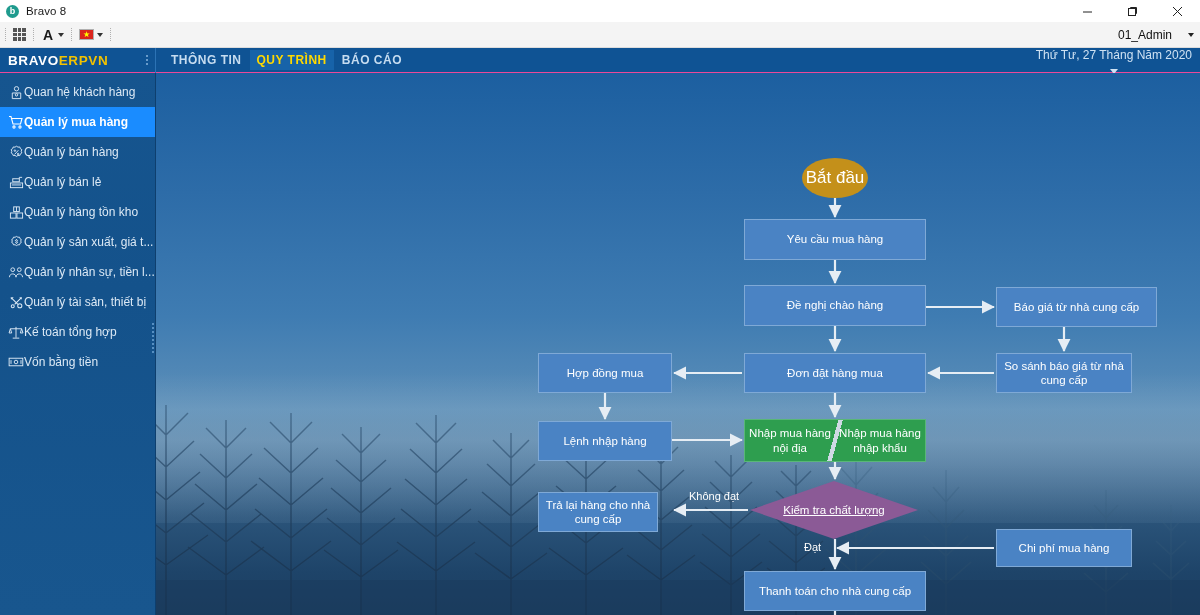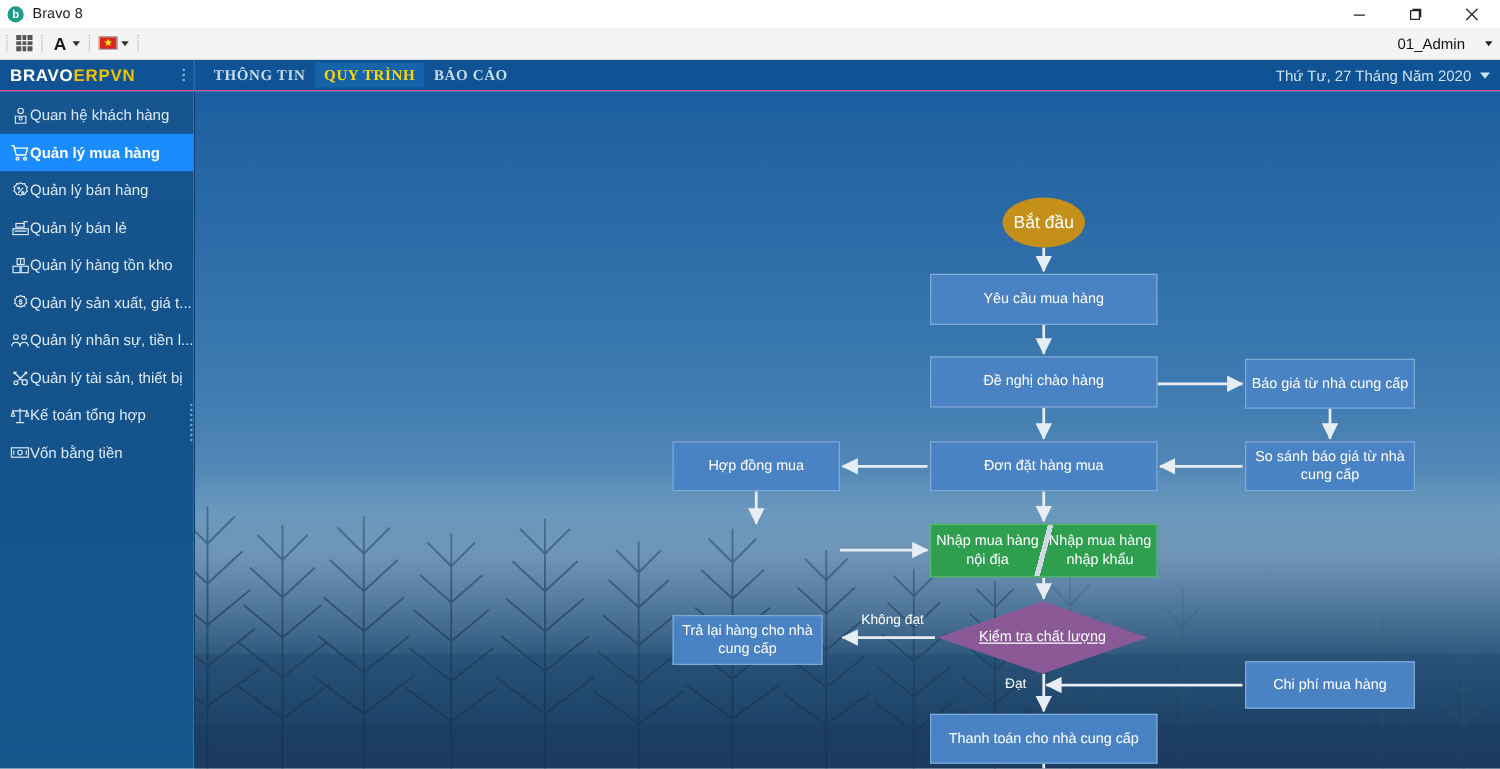--- a/index.html
+++ b/index.html
@@ -94,31 +94,31 @@
     font-size: 13.5px; font-weight: bold; letter-spacing: .6px;
   }
   .brand .b1 { color: #ffffff; }
   .brand .b2 { color: #f2c200; }
   .kebab {
     display: flex; flex-direction: column; gap: 2px;
     margin-left: 6px;
   }
   .kebab i { width: 2px; height: 2px; background: #8ab4de; border-radius: 50%; }
   .nav-sep { width: 1px; height: 25px; background: #2c73b5; margin-left: 7px; }
-  .nav-tabs { display: flex; align-items: center; margin-left: 8px; gap: 1px; font-family: Liberation Serif, serif; }
+  .nav-tabs { display: flex; align-items: center; margin-left: 8px; gap: 1px; }
   .nav-tab {
     font-size: 12px; font-weight: bold; letter-spacing: .5px;
     color: #c6dcf0; padding: 4px 7px; line-height: 1;
     cursor: pointer;
   }
   .nav-tab.active { color: #ffd900; background: #1763a9; }
   .nav-date {
     position: absolute; right: 8px; top: 0; height: 25px;
     display: flex; align-items: center; gap: 7px;
-    font-size: 12px; color: #cfe2f3;
+    font-size: 12px; color: #cfe2f3; flex-direction: column;
   }
   .nav-date .dcaret {
     width: 0; height: 0;
     border-left: 4px solid transparent; border-right: 4px solid transparent;
     border-top: 5px solid #cfe2f3;
   }
 
   
   .workspace { display: flex; width: 1200px; height: 542px; }
 
@@ -194,21 +194,21 @@
     line-height: 1.25;
     cursor: pointer;
   }
   .node.box {
     background: #4a83c4;
     border: 1px solid #7fa9d6;
   }
   .node.term {
     background: #c4901a;
     border-radius: 50%;
-    font-size: 14px;
+    font-size: 17px;
     text-align: center;
   }
   .node.green {
     background: #2e9e4f;
     border: 1px solid #59b777;
     padding: 0; overflow: hidden;
   }
   .green-half {
     flex: 1 1 50%; height: 100%;
     display: flex; align-items: center; justify-content: center;
@@ -569,36 +569,39 @@
       </div>
 
       <div class="node box" style="left:588px; top:212px; width:182px; height:41px;">
         <span>Đề nghị chào hàng</span>
       </div>
 
       <div class="node box" style="left:588px; top:146px; width:182px; height:41px;">
         <span>Yêu cầu mua hàng</span>
       </div>
 
-      <div class="node box" style="left:840px; top:214px; width:136px; height:40px;">
+      <div class="node box" style="left:840px; top:214px; width:161px; height:40px;">
         <span>Báo giá từ nhà cung cấp</span>
       </div>
 
       <div class="node box" style="left:840px; top:280px; width:136px; height:40px; padding:0 6px;">
         <span>So sánh báo giá từ nhà cung cấp</span>
       </div>
 
       <div class="node box" style="left:588px; top:280px; width:182px; height:40px;">
         <span>Đơn đặt hàng mua</span>
       </div>
 
       <div class="node box" style="left:382px; top:280px; width:134px; height:40px;">
         <span>Hợp đồng mua</span>
       </div>
 
+      <div class="node box" style="left:382px; top:348px; width:134px; height:40px;">
+        <span>Lệnh nhập hàng</span>
+      </div>
 
       <div class="node green" style="left:588px; top:346px; width:182px; height:43px;">
         <div class="green-half">
           <span>Nhập mua hàng nội địa</span>
         </div>
         <div class="green-half">
           <span>Nhập mua hàng nhập khẩu</span>
         </div>
         <div class="green-split"></div>
       </div>

